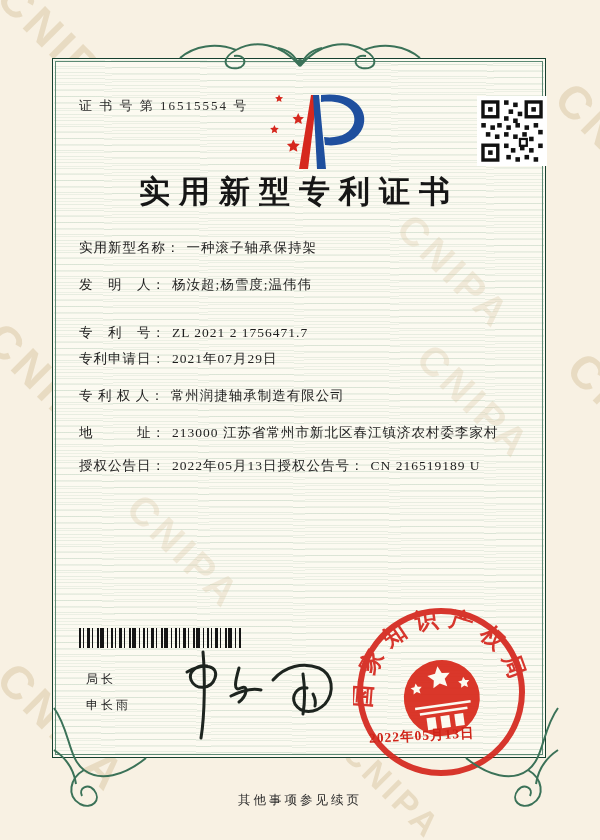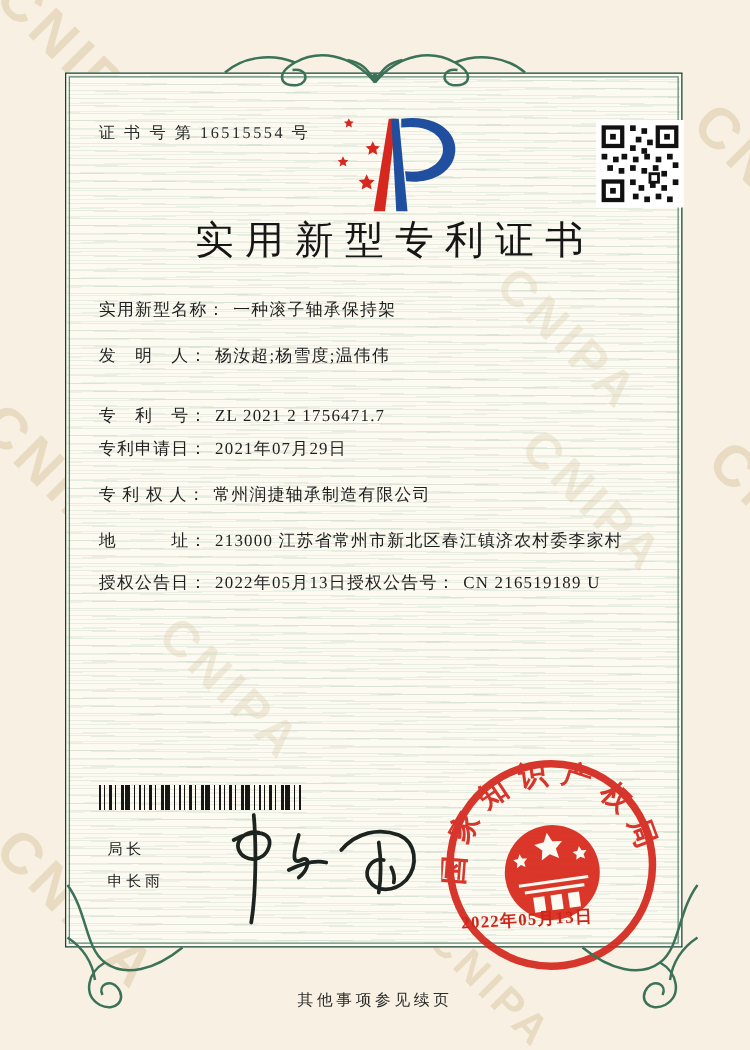--- a/index.html
+++ b/index.html
@@ -15,21 +15,21 @@
          background:
            repeating-linear-gradient(0.6deg, rgba(126,168,138,.16) 0 1px, transparent 1px 6px),
            repeating-linear-gradient(-0.6deg, rgba(126,168,138,.12) 0 1px, transparent 1px 7px),
            #fcfaf1;
          border:1px solid #16402f;box-shadow:0 0 0 1px #fcfaf1 inset;}
   .frame::before{content:"";position:absolute;inset:2px;border:1px solid #5d8a74;pointer-events:none;}
   .cert-no{position:absolute;left:26px;top:38px;font-size:13px;letter-spacing:2px;color:#2a2a2a;}
   .logo{position:absolute;left:198px;top:30px;width:120px;height:84px;}
   .qr{position:absolute;left:424px;top:37px;width:66px;height:66px;background:#fff;padding:2px;}
   .title{position:absolute;left:0;top:112px;width:100%;text-align:center;
-         font-size:31px;font-weight:normal;letter-spacing:9px;color:#161616;padding-left:17px;}
+         font-size:31px;font-weight:bold;letter-spacing:9px;color:#161616;}
   .fields{position:absolute;left:26px;top:180px;width:446px;font-size:13.5px;color:#1e1e1e;}
   .row{position:absolute;left:0;white-space:nowrap;letter-spacing:.5px;}
   .row .lbl{letter-spacing:1px;}
   .row .val{margin-left:6px;letter-spacing:1px;}
   .grant-no{}
   .paras{position:absolute;left:26px;top:426px;width:446px;font-size:12.8px;line-height:1.84;
          color:#1c1c1c;text-align:justify;}
   .paras p{margin:0;text-indent:2em;letter-spacing:.4px;}
   .barcode{position:absolute;left:26px;top:569px;width:162px;height:20px;
     background:repeating-linear-gradient(90deg,

